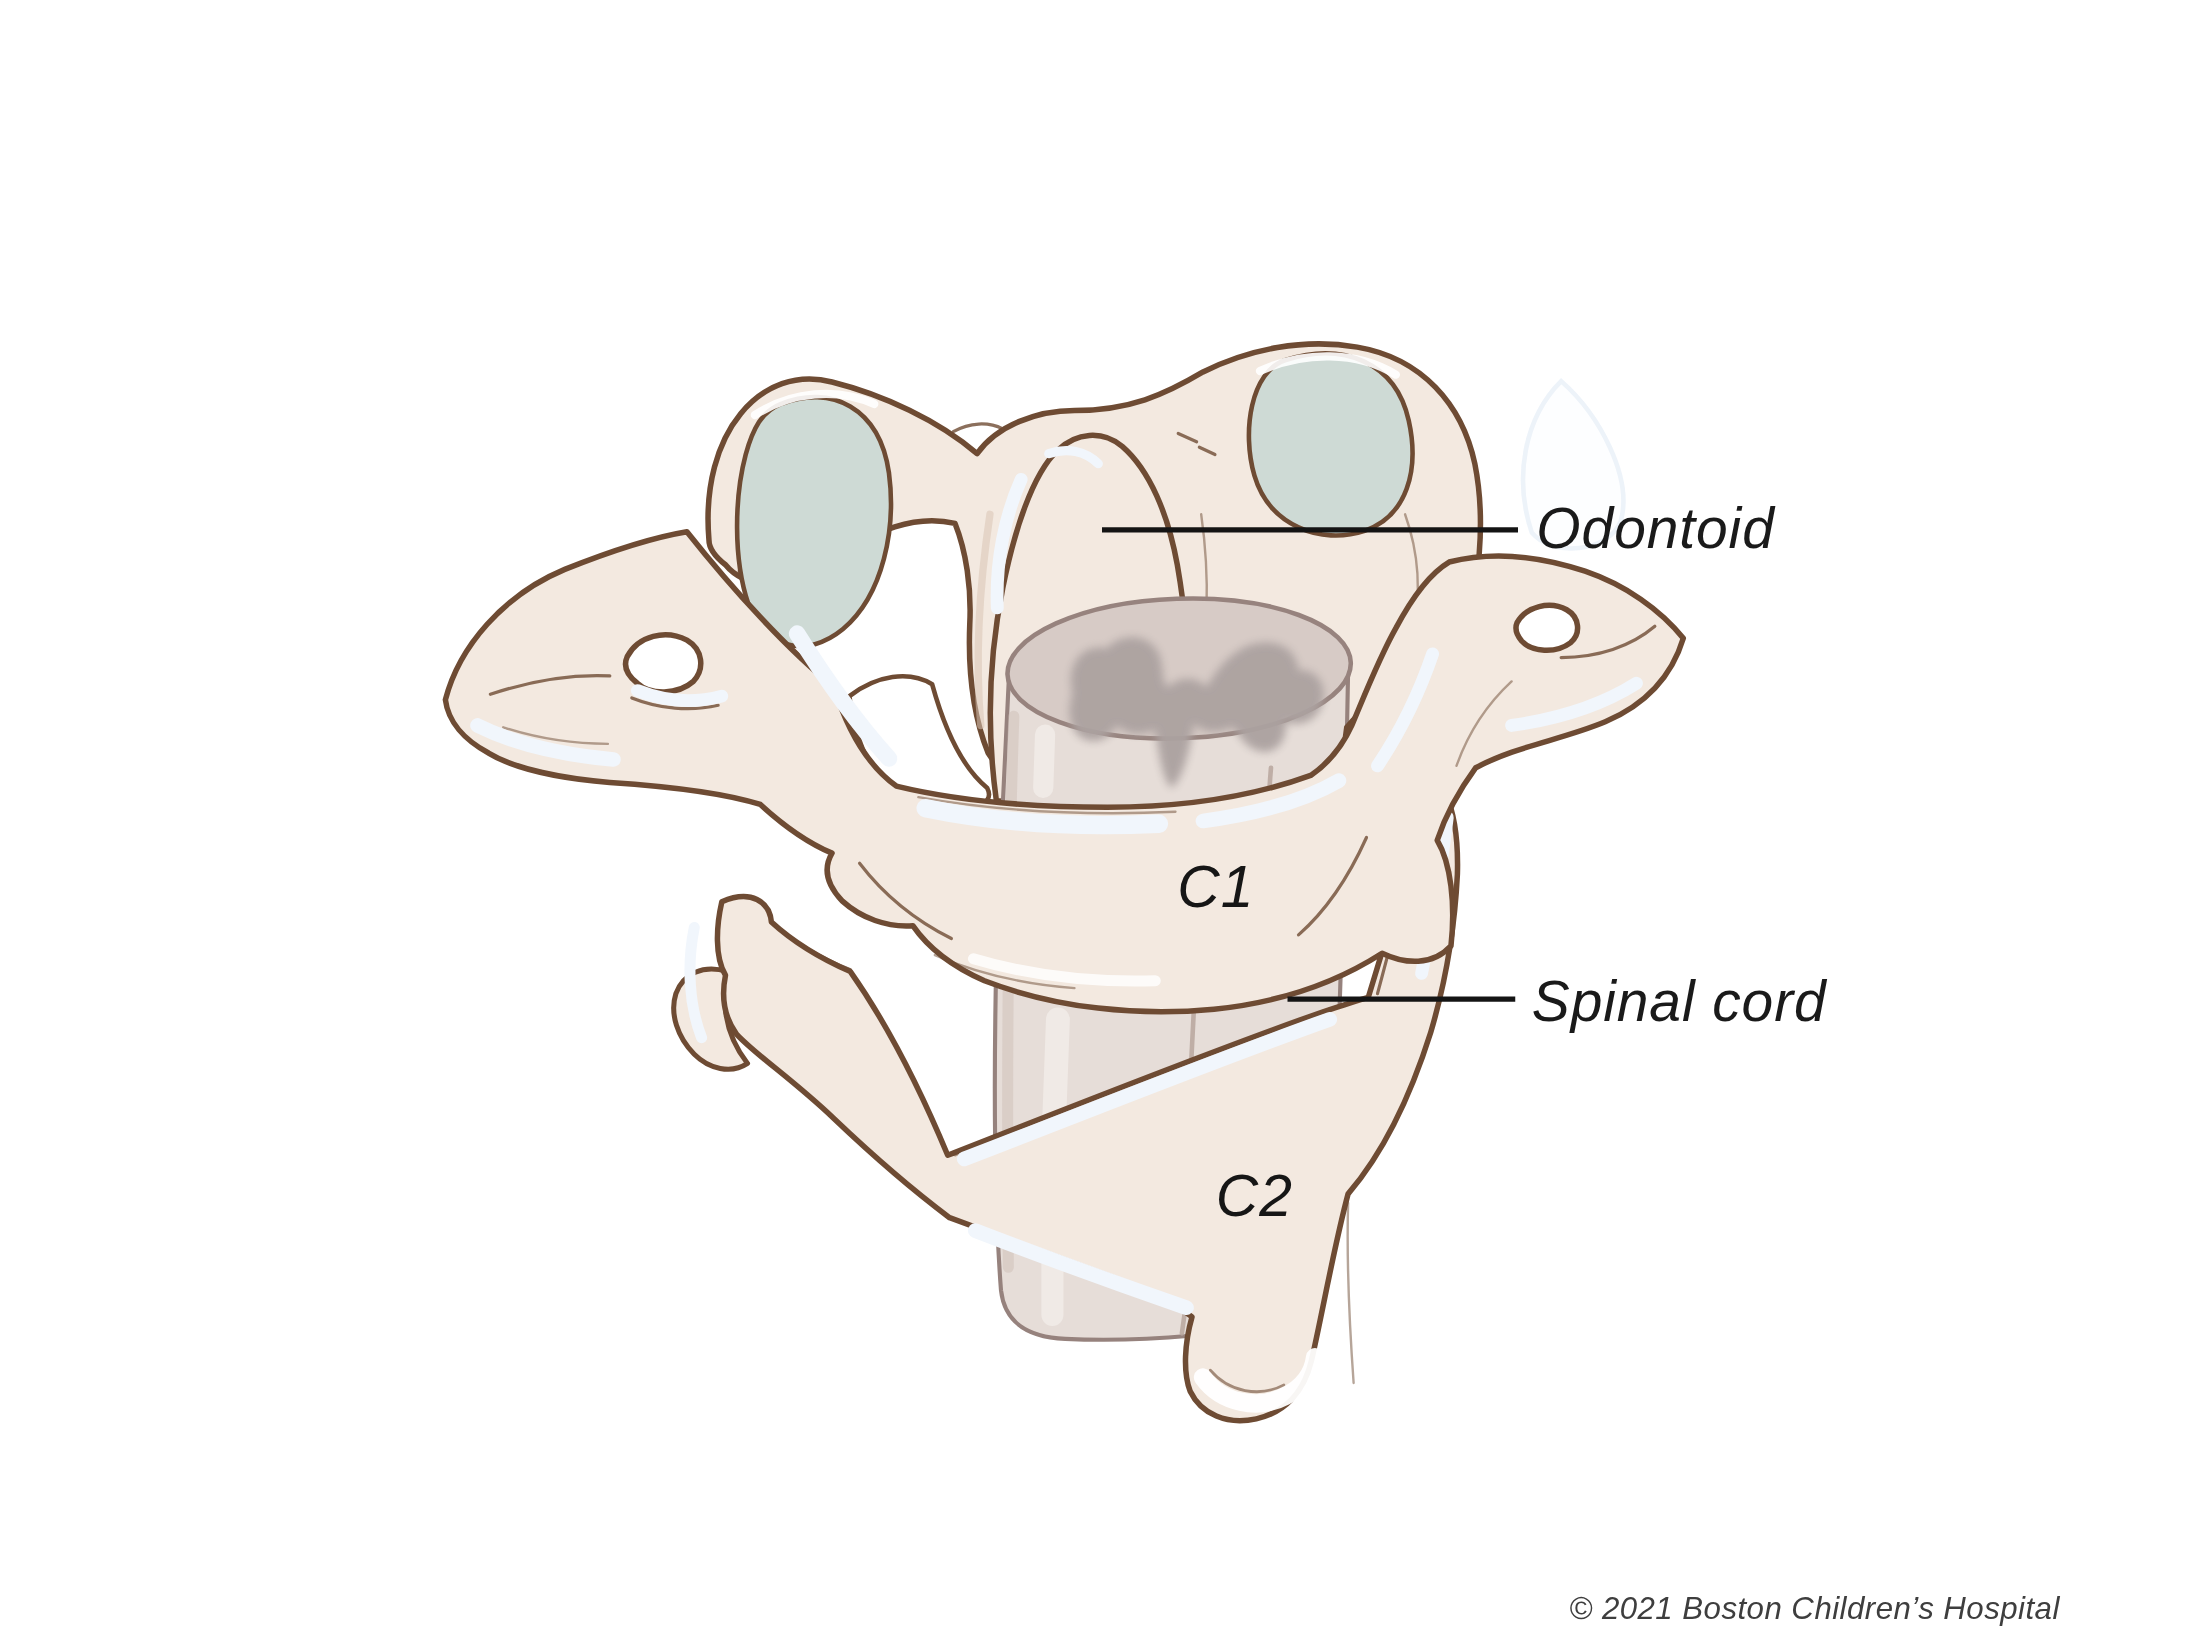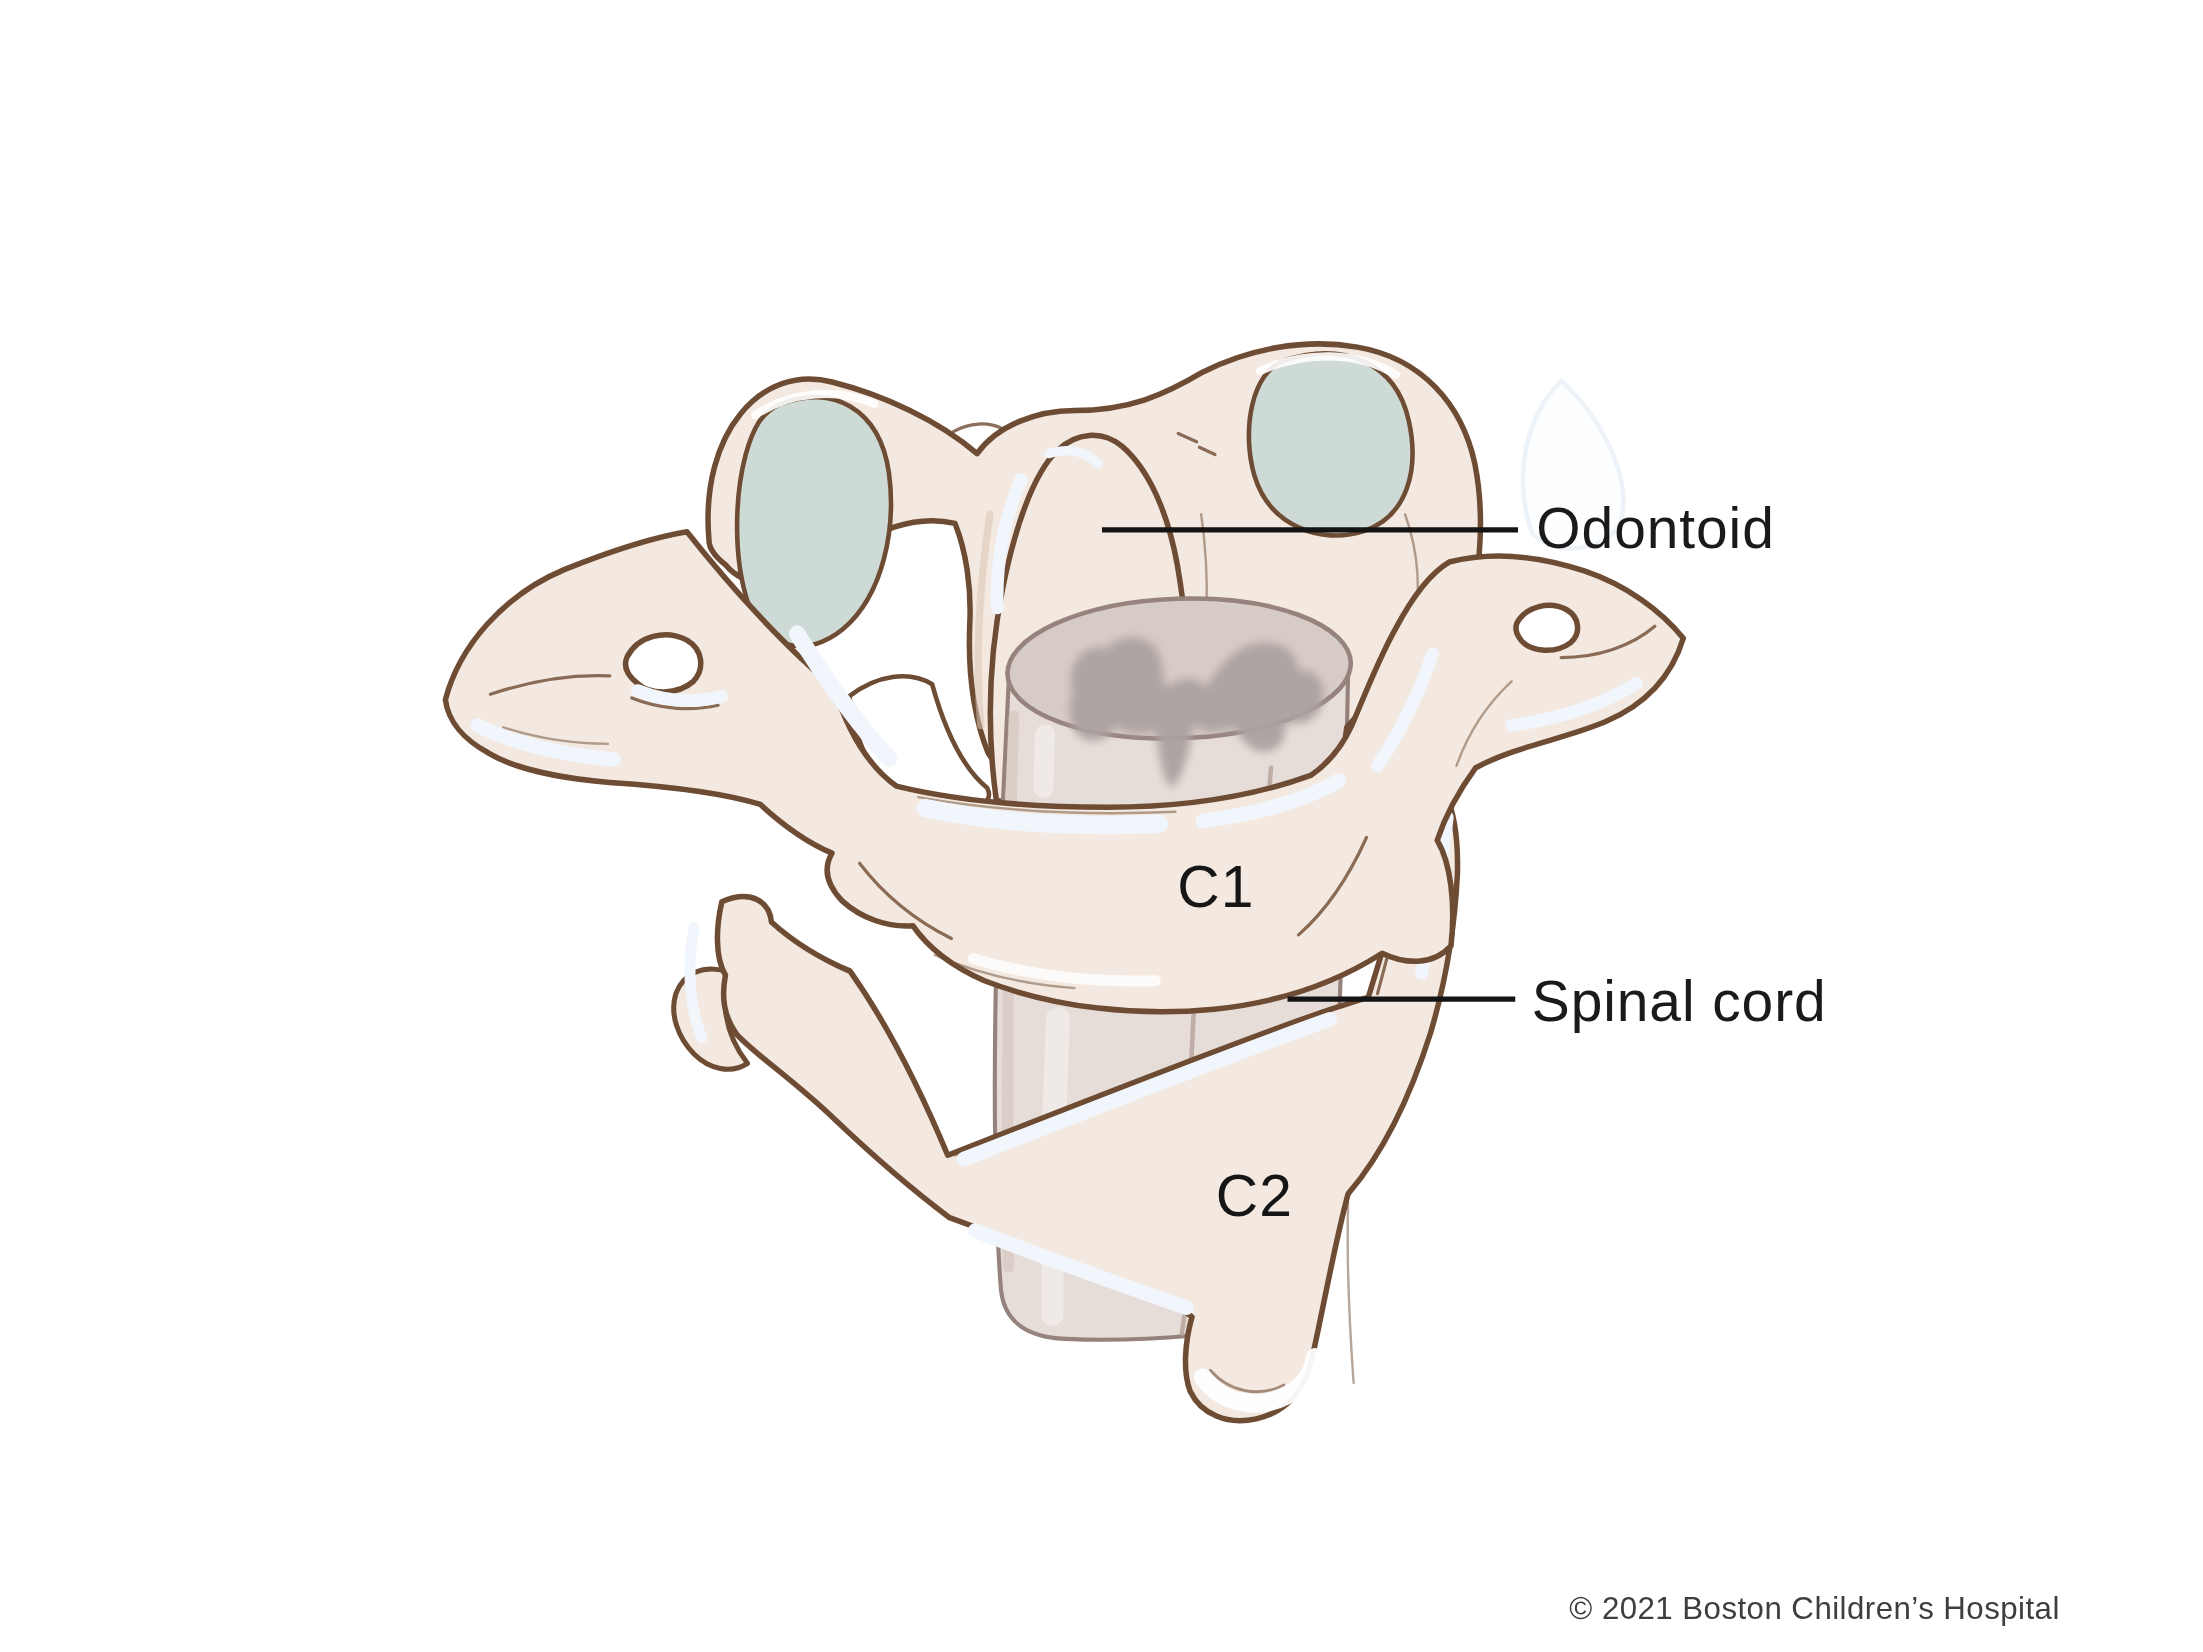--- a/index.html
+++ b/index.html
@@ -2,20 +2,21 @@
 <html style="font-size:14.7px"><head>
 <meta charset="utf-8">
 <style>
   html,body{margin:0;padding:0;background:#ffffff;}
   .stage{
     position:relative;
     width:2192px;height:1653px;
     background:#ffffff;
     font-family:"Liberation Sans", sans-serif;
     overflow:hidden;
+    font-style:italic;
   }
   svg{display:block;}
   .bone{fill:#F3E9E0;stroke:#6E4B33;stroke-width:6;stroke-linejoin:round;}
   .bone2{fill:#F3E9E0;stroke:#6E4B33;stroke-width:5.5;stroke-linejoin:round;}
   .facet{fill:#CEDAD5;stroke:#6E4B33;stroke-width:5;}
   .crease{fill:none;stroke:#6E4B33;stroke-width:3.5;opacity:.8;stroke-linecap:round;}
   .crease-soft{fill:none;stroke:#6E4B33;stroke-width:2.6;opacity:.5;stroke-linecap:round;}
   .hl{fill:none;stroke:#F1F6FC;stroke-linecap:round;}
   .shade{fill:none;stroke:#D9C4B4;stroke-linecap:round;opacity:.55;}
   .cordbody{fill:#E6DDD8;stroke:#96827D;stroke-width:4.5;stroke-linejoin:round;}

